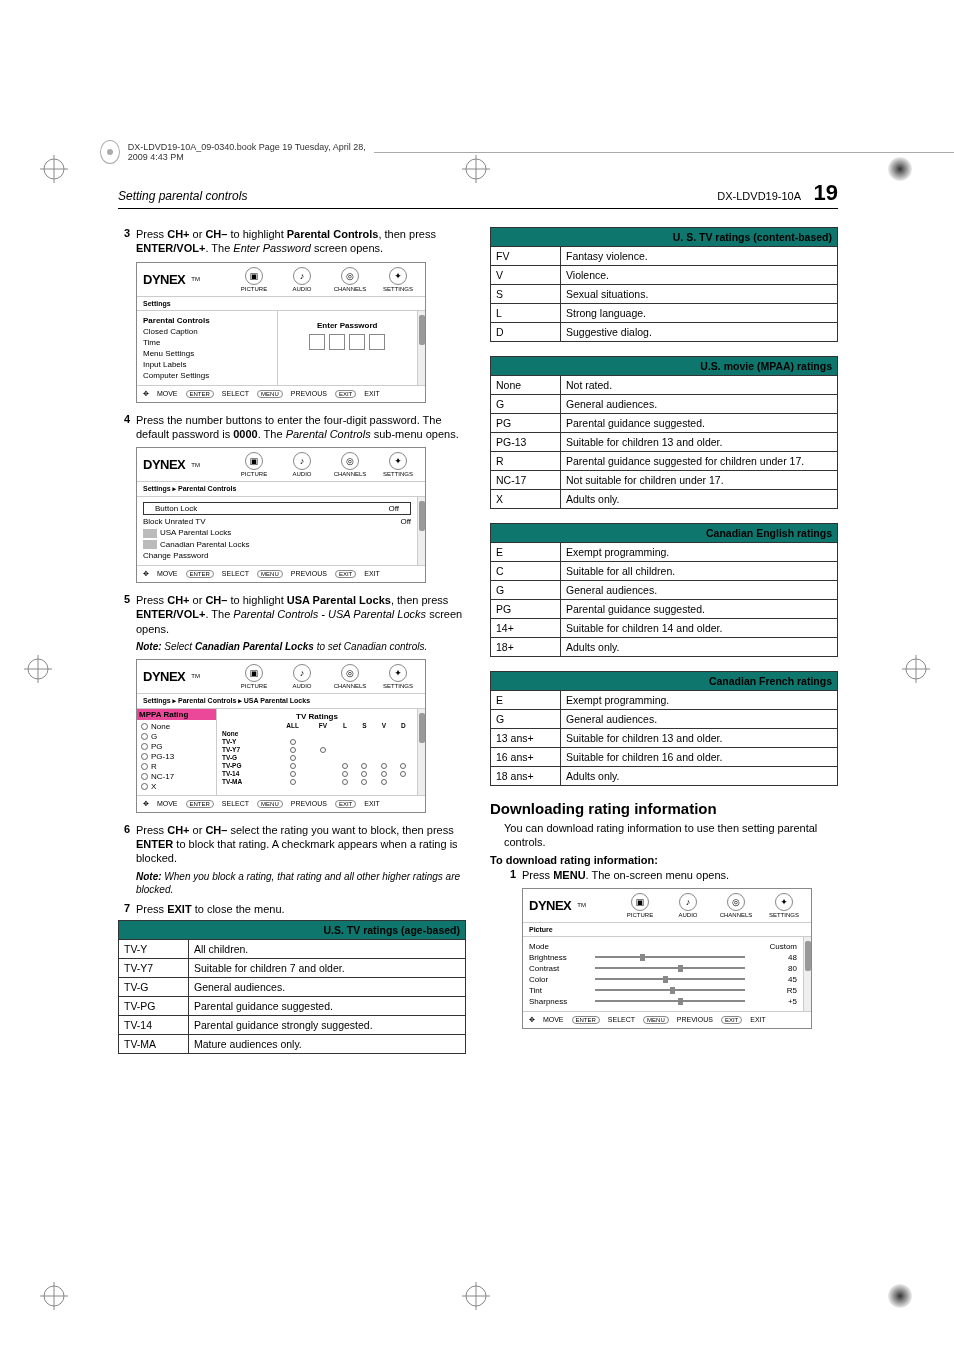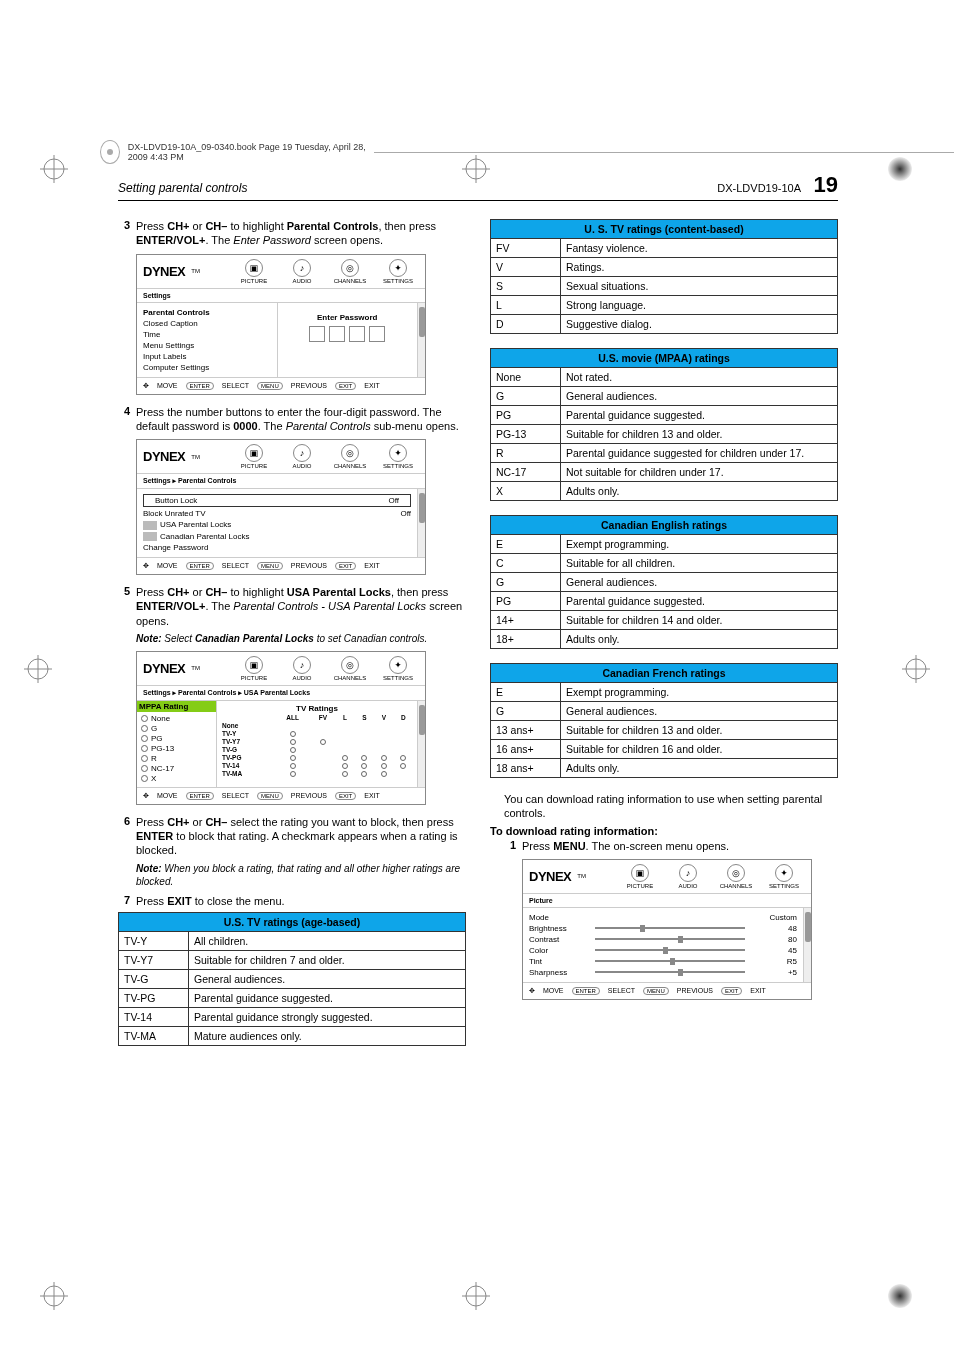--- a/index.html
+++ b/index.html
@@ -13,21 +13,21 @@
   .pm-bl { bottom: 40px; left: 40px; }
   .pm-br-g { bottom: 40px; right: 40px; }
   .pm-bc { bottom: 40px; left: 462px; }
   .pm-tc { top: 155px; left: 462px; }
 
   .topbar { position: absolute; top: 140px; left: 100px; display: flex; align-items: center; gap: 8px; font-size: 9px; color: #333; }
   .topbar .ring { width: 24px; height: 24px; border: 1px solid #aaa; border-radius: 50%; display: flex; align-items: center; justify-content: center; }
   .topbar .ring .dot { width: 6px; height: 6px; border-radius: 50%; background: #aaa; }
   .topbar .line { width: 720px; height: 1px; background: #aaa; }
 
-  .page { position: absolute; top: 172px; left: 118px; width: 720px; }
+  .page { position: absolute; top: 180px; left: 118px; width: 720px; }
   .header { display: flex; justify-content: space-between; align-items: baseline; border-bottom: 1px solid #000; padding-bottom: 2px; margin-bottom: 18px; }
   .header-left { font-style: italic; font-size: 12px; }
   .header-right { font-size: 11px; }
   .header-right .num { font-size: 22px; font-weight: bold; margin-left: 10px; }
 
   .cols { display: flex; gap: 24px; }
   .col { width: 348px; }
 
   .step { display: flex; gap: 6px; margin-bottom: 4px; }
   .step .n { font-weight: bold; width: 12px; text-align: right; flex-shrink:0; }
@@ -57,38 +57,38 @@
   .osd-flag { display:inline-block; width:14px; height:9px; background:#bbb; margin-right:3px; vertical-align:middle;}
   .osd-footer { display:flex; gap:8px; padding:4px 6px; font-size:7px; border-top:1px solid #ccc; align-items:center;}
   .osd-footer .k { border:1px solid #888; border-radius:8px; padding:0 3px; font-size:6px;}
   .osd-pw { padding:10px 6px; text-align:center;}
   .osd-pw-title{font-weight:bold; margin-bottom:4px;}
   .osd-pw-boxes { display:flex; justify-content:center; gap:4px;}
   .osd-pw-boxes span{ width:16px;height:16px;border:1px solid #888;}
 
   .osd-split { display:flex; }
   .osd-mppa { width:80px; border-right:1px solid #ccc; padding:3px 4px;}
-  .osd-mppa-title{font-weight:bold; background:#84cc16; padding:1px 2px; margin:-3px -4px 2px -4px;}
+  .osd-mppa-title{font-weight:bold; background:#ec4899; padding:1px 2px; margin:-3px -4px 2px -4px;}
   .osd-mppa .r{display:flex;align-items:center;gap:3px;padding:0.5px 0;}
   .osd-mppa .rb{width:7px;height:7px;border:1px solid #666;border-radius:50%;}
   .osd-tvr { flex:1; padding:3px 4px;}
   .osd-tvr-title{font-weight:bold;text-align:center;margin-bottom:1px;}
   .osd-tvr table{width:100%;font-size:6.5px;border-collapse:collapse;}
   .osd-tvr th,.osd-tvr td{text-align:center;padding:0.5px 1px;}
   .osd-tvr td .rb{width:6px;height:6px;border:1px solid #666;border-radius:50%;margin:0 auto;}
 
   .osd-pic { padding:4px 6px;}
   .osd-pic .prow{display:flex;align-items:center;gap:16px;padding:1px 0;}
   .osd-pic .plabel{width:50px;}
   .osd-pic .pslider{flex:1;height:2px;background:#888;position:relative;}
   .osd-pic .pslider .knob{position:absolute;width:5px;height:7px;background:#888;top:-2.5px;}
   .osd-pic .pval{width:36px;text-align:right;}
 
   table.rating { width:100%; border-collapse: collapse; margin-bottom: 14px; font-size:10.5px;}
-  table.rating th { text-align:center; font-weight:bold; padding:3px 5px; border:1px solid #333; background:#0ea5e9;}
+  table.rating th { text-align:right; font-weight:bold; padding:3px 5px; border:1px solid #333; background:#0f766e;}
   table.rating td { padding:3px 5px; border:1px solid #333; vertical-align:top;}
   table.rating td:first-child { width:70px; }
 
   h3.sec { font-size: 15px; font-weight: bold; margin: 6px 0 4px 0; }
   .para { line-height:1.3; margin-bottom:4px; }
   .sub-bold { font-weight:bold; margin:2px 0;}
 </style>
 </head>
 <body>
 
@@ -529,21 +529,21 @@
               <th colspan="2">U. S. TV ratings (content-based)</th>
             </tr>
         </tbody>
           <tbody id="tbl-us-content">
             <tr>
               <td>FV</td>
               <td>Fantasy violence.</td>
             </tr>
             <tr>
               <td>V</td>
-              <td>Ratings.</td>
+              <td>Violence.</td>
             </tr>
             <tr>
               <td>S</td>
               <td>Sexual situations.</td>
             </tr>
             <tr>
               <td>L</td>
               <td>Strong language.</td>
             </tr>
             <tr>
@@ -648,21 +648,22 @@
               <td>16 ans+</td>
               <td>Suitable for children 16 and older.</td>
             </tr>
             <tr>
               <td>18 ans+</td>
               <td>Adults only.</td>
             </tr>
           </tbody>
       </table>
 
-      <div class="para" style="margin-left:14px;">You can download rating information to use when setting parental controls.</div>
+      <h3 class="sec">Downloading rating information</h3>
+      <div class="para" style="margin-left:14px;">You can download rating information to use then setting parental controls.</div>
       <div class="sub-bold">To download rating information:</div>
       <div class="step" style="margin-left:14px;">
         <span class="n">1</span>
         <span class="b"><span>Press </span><span class="bd">MENU</span><span>. The on-screen menu opens.</span></span>
       </div>
 
       <div class="osd" style="margin-left:32px;">
         <div class="osd-header">
           <span class="osd-logo">DYNEX</span>
             <span class="osd-tm">TM</span>

